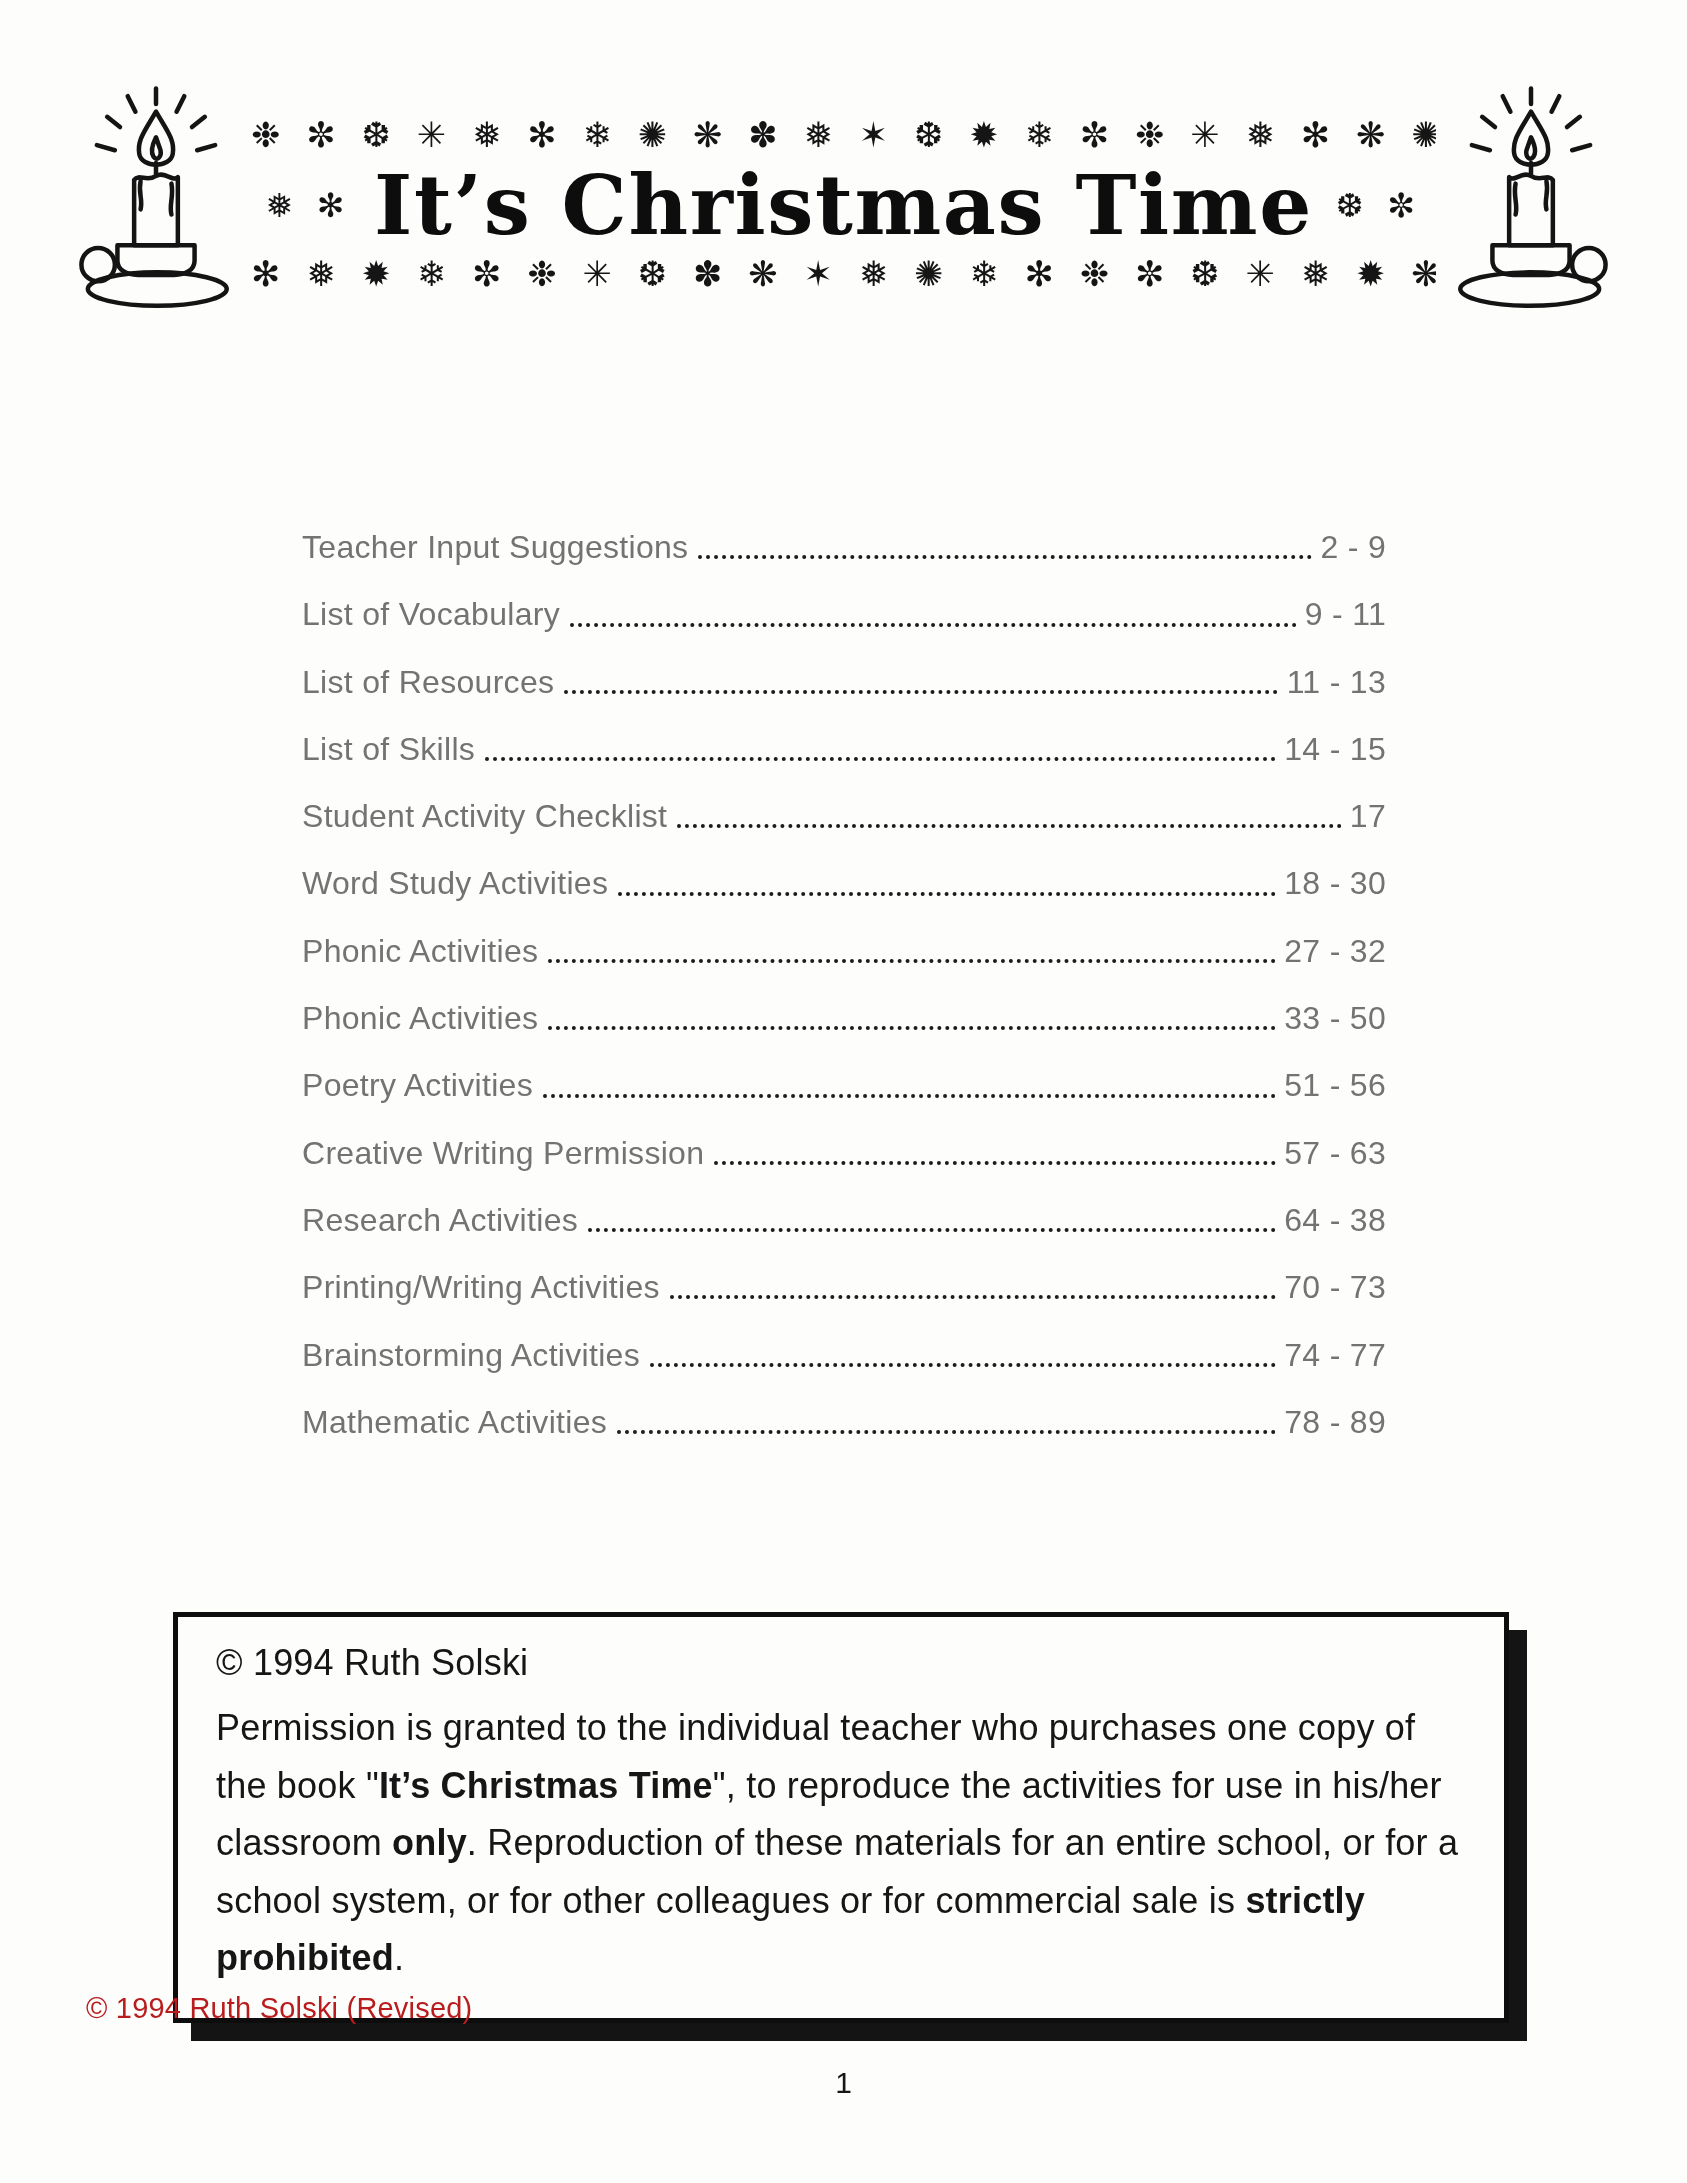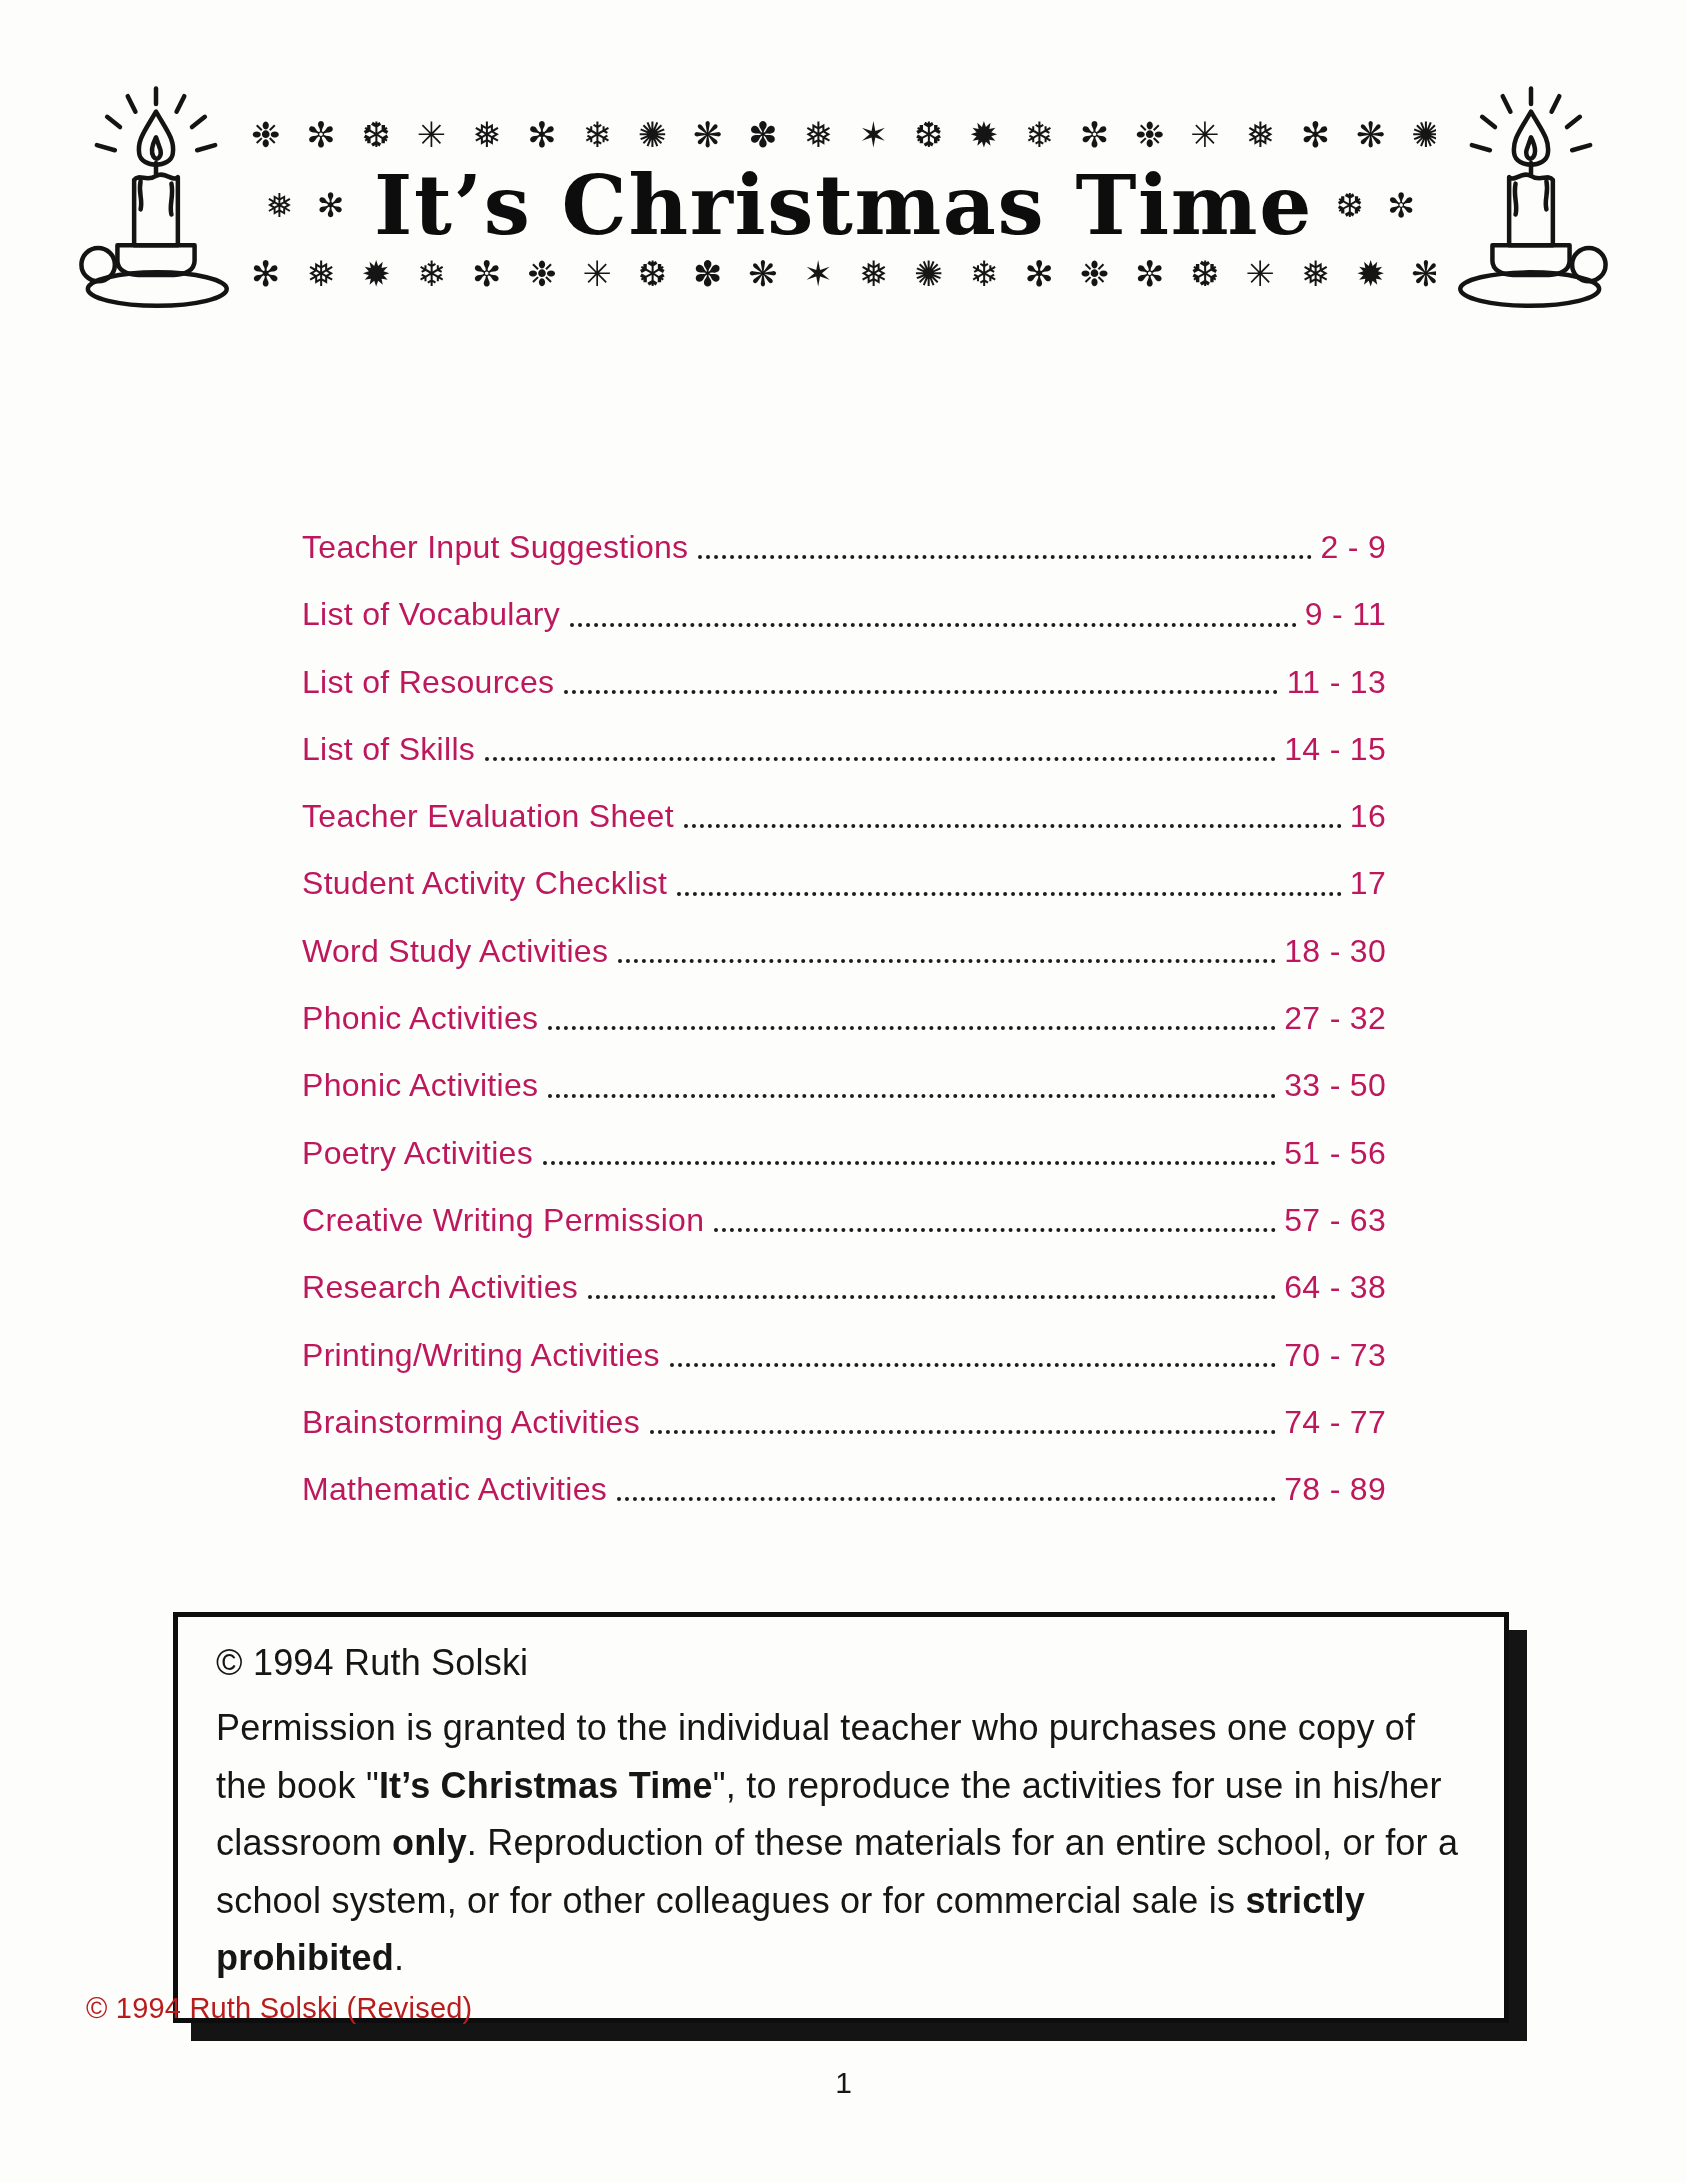--- a/index.html
+++ b/index.html
@@ -48,21 +48,21 @@
     border:5px solid #0d0d0d; background:#fdfdfc;
     padding:20px 43px;
     font-size:44px; font-weight:700; letter-spacing:0.8px;
     white-space:nowrap;
   }
 
   
   .toc-list { position:absolute; top:529px; left:302px; width:1084px; }
   .toc-row {
     display:flex; align-items:flex-end;
-    font-size:32px; line-height:1.15; margin-bottom:30.5px; color:#be185d;
+    font-size:32px; line-height:1.15; margin-bottom:30.5px; color:#737373;
     letter-spacing:0.3px;
   }
   .toc-label { white-space:nowrap; flex:0 0 auto; }
   .toc-leader {
     flex:1 1 auto;
     border-bottom:4.1px dotted #1c1c1c;
     margin:0 8.2px 6.6px 10px;
     min-width:33px;
   }
   .toc-pages { white-space:nowrap; flex:0 0 auto; }
@@ -164,25 +164,20 @@
         <span class="toc-label">List of Resources</span>
         <span class="toc-leader"></span>
         <span class="toc-pages">11 - 13</span>
       </div>
       <div class="toc-row">
         <span class="toc-label">List of Skills</span>
         <span class="toc-leader"></span>
         <span class="toc-pages">14 - 15</span>
       </div>
       <div class="toc-row">
-        <span class="toc-label">Teacher Evaluation Sheet</span>
-        <span class="toc-leader"></span>
-        <span class="toc-pages">16</span>
-      </div>
-      <div class="toc-row">
         <span class="toc-label">Student Activity Checklist</span>
         <span class="toc-leader"></span>
         <span class="toc-pages">17</span>
       </div>
       <div class="toc-row">
         <span class="toc-label">Word Study Activities</span>
         <span class="toc-leader"></span>
         <span class="toc-pages">18 - 30</span>
       </div>
       <div class="toc-row">

